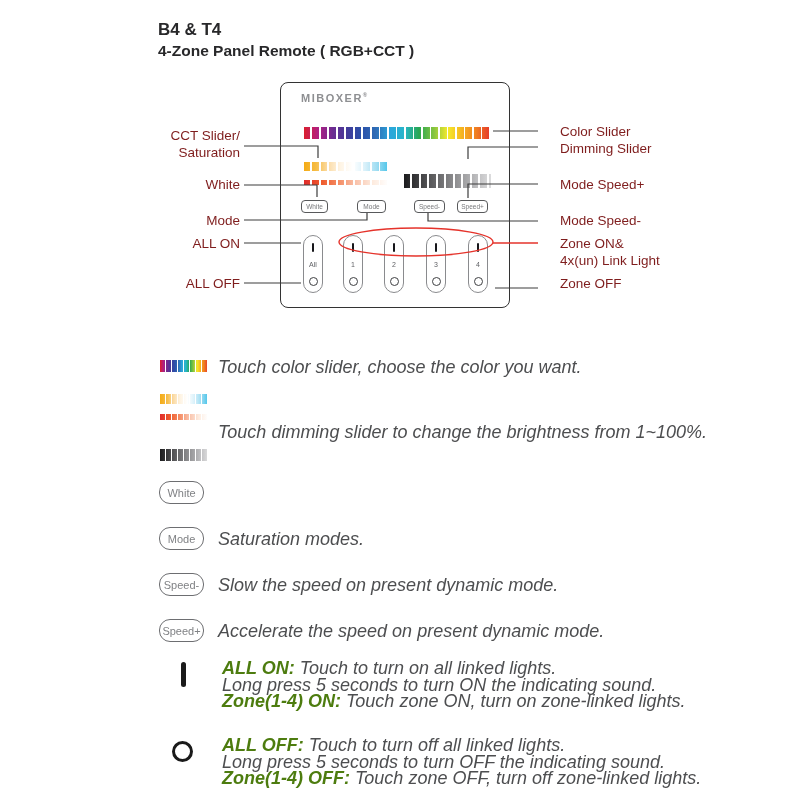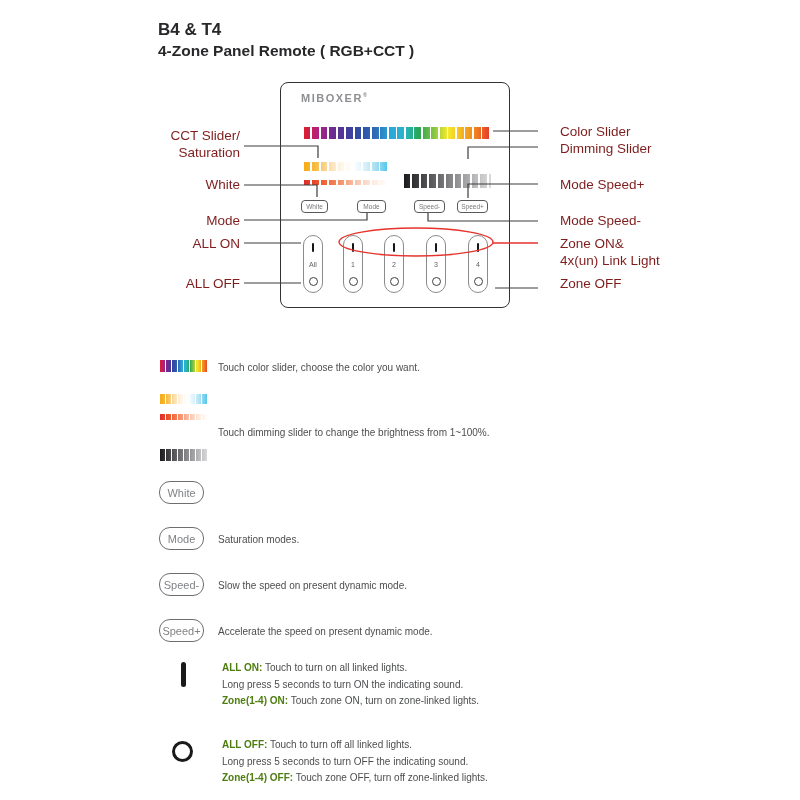--- a/index.html
+++ b/index.html
@@ -31,21 +31,21 @@
   .on-bar{width:2.5px;height:9px;background:#17171b;border-radius:1.5px;}
   .z-label{font-size:7px;color:#606165;line-height:7px;}
   .off-ring{width:9px;height:9px;border:1.4px solid #3f4043;border-radius:50%;box-sizing:border-box;}
 
   
   .callout{font-size:13.5px;line-height:17px;color:#7f1d1d;}
   .c-left{left:100px;width:140px;text-align:right;}
   .c-right{left:543px;text-align:left;margin-left:17px;}
 
   
-  .leg-text{font-size:10px;line-height:17px;color:#4d4e50;}
+  .leg-text{font-size:18px;line-height:17px;color:#4d4e50;font-style:italic;}
   .leg-text b{color:#4d7c0f;}
   .leg-btn{position:absolute;width:45px;height:23px;border:1.5px solid #6d6e71;border-radius:11px;
       background:#fff;box-sizing:border-box;display:flex;align-items:center;justify-content:center;
       font-size:11px;color:#808285;}
   .on-glyph{position:absolute;width:5px;height:25px;background:#1a1a1a;border-radius:2.5px;}
   .off-glyph{position:absolute;width:21px;height:21px;border:3.2px solid #1a1a1a;border-radius:50%;
       box-sizing:border-box;}
 </style>
 </head>
 <body>

